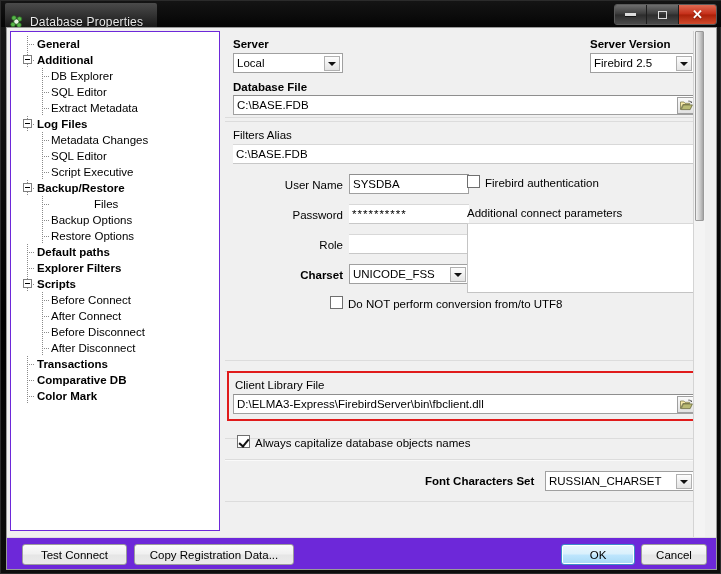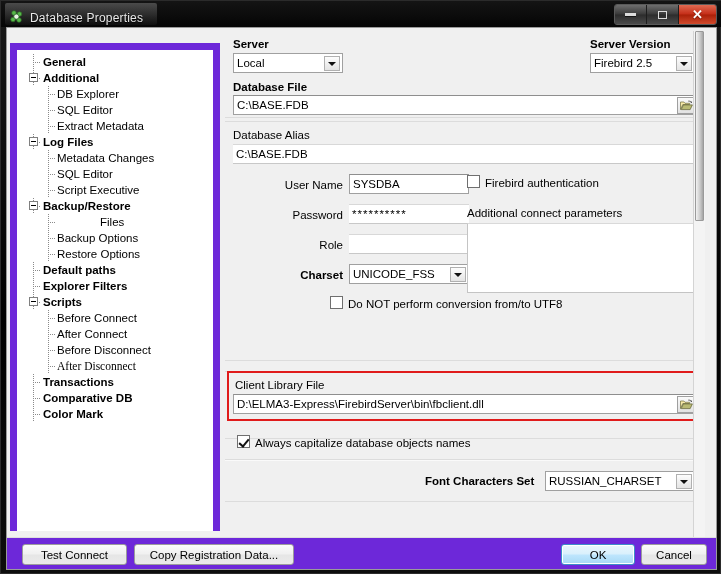--- a/index.html
+++ b/index.html
@@ -15,22 +15,22 @@
     box-sizing:border-box;
     border:1px solid #2b2b2b;
   }
   
   .titlebar{
     position:absolute;left:0;top:0;width:721px;height:26px;
     background:linear-gradient(180deg,#141414 0%,#050505 100%);
   }
   .title-left{
     position:absolute;left:4px;top:2px;height:22px;
-    display:flex;align-items:flex-end;
-    padding:0 14px 0 4px;
+    display:flex;align-items:center;
+    padding:8px 14px 0 4px;
     background:linear-gradient(180deg,rgba(120,120,120,.55),rgba(40,40,40,.25));
     border-radius:2px;
   }
   .app-icon{
     width:16px;height:16px;position:relative;margin-right:5px;flex:0 0 auto;
   }
   .title-text{
     color:#e8e8e8;font-size:12px;letter-spacing:.2px;white-space:nowrap;
     text-shadow:0 1px 1px #000;
   }
@@ -57,23 +57,22 @@
   .client{
     position:absolute;left:5px;top:26px;width:711px;height:543px;
     background:#f0f0f0;
     border:1px solid #9a9a9a;
     box-sizing:border-box;
     overflow:hidden;
   }
   
   .tree{
     position:absolute;left:3px;top:3px;width:210px;height:500px;
-    background:#fff;border:7px solid #6d28d9;box-sizing:border-box;
+    background:#fff;border:1px solid #6d28d9;box-sizing:border-box;
     overflow:hidden;
-    margin-top:12px;
   }
   .tnode{
     position:relative;height:16px;line-height:16px;
     white-space:nowrap;color:#000;font-size:11.5px;
   }
   .tnode .lbl{position:relative;}
   .tnode.bold .lbl{font-weight:bold;}
   .tnode .expander{
     position:absolute;width:9px;height:9px;top:3px;
     border:1px solid #7f7f7f;background:#fff;box-sizing:border-box;
@@ -310,21 +309,21 @@
             <span class="lbl" style="position: absolute; left: 40px; top: 0px;">After Connect</span>
           </div>
           <div class="tnode" style="height: 16px; padding-left: 29px;">
             <span class="dotv" style="left: 31px; top: 0px; height: 16px;"></span>
             <span class="doth" style="top: 8px; left: 31px; width: 8px;"></span>
             <span class="lbl" style="position: absolute; left: 40px; top: 0px;">Before Disconnect</span>
           </div>
           <div class="tnode" style="height: 16px;">
             <span class="dotv" style="left: 31px; top: 0px; height: 16px;"></span>
             <span class="doth" style="top: 8px; left: 31px; width: 8px;"></span>
-            <span class="lbl" style="position: absolute; left: 40px; top: 0px; font-family: Liberation Serif, serif;">After Disconnect</span>
+            <span class="lbl" style="position: absolute; left: 40px; top: 0px;">After Disconnect</span>
           </div>
           <div class="tnode bold" style="height: 16px;">
             <span class="dotv" style="left: 16px; top: 0px; height: 16px;"></span>
             <span class="doth" style="top: 8px; left: 16px; width: 8px;"></span>
             <span class="lbl" style="position: absolute; left: 26px; top: 0px;">Transactions</span>
           </div>
           <div class="tnode bold" style="height: 16px;">
             <span class="dotv" style="left: 16px; top: 0px; height: 16px;"></span>
             <span class="doth" style="top: 8px; left: 16px; width: 8px;"></span>
             <span class="lbl" style="position: absolute; left: 26px; top: 0px;">Comparative DB</span>
@@ -360,21 +359,21 @@
         <svg width="13" height="11" viewBox="0 0 13 11">
           <path d="M0.5 9.5 V2 h3.4 l1.1 1.3 h4.6 v1.2 H2.8 L0.5 9.5Z" fill="#f7e9a8" stroke="#6b6b3a" stroke-width="0.7"></path>
           <path d="M1.2 9.6 L3.4 4.9 H12.4 L10.2 9.6 Z" fill="#b9ba74" stroke="#5b5c2e" stroke-width="0.7"></path>
           <path d="M8.2 1.1 a3.3 3.3 0 0 1 3.4 1.4" fill="none" stroke="#4a4a4a" stroke-width="0.8"></path>
           <path d="M11.9 1.2 l0.1 1.7 l-1.7 -0.3 z" fill="#4a4a4a"></path>
         </svg>
       </div>
 
       <div class="grp" style="left:0;top:90px;width:470px;height:240px;"></div>
 
-      <div class="lab" style="left:8px;top:98px;">Database Alias</div>
+      <div class="lab" style="left:8px;top:98px;">Filters Alias</div>
       <div class="txt flat" style="left:8px;top:113px;width:462px;">C:\BASE.FDB</div>
 
       <div class="lab" style="left:46px;top:148px;width:72px;text-align:right;">User Name</div>
       <div class="txt" style="left:124px;top:143px;width:120px;">SYSDBA</div>
 
       <div class="lab" style="left:46px;top:178px;width:72px;text-align:right;">Password</div>
       <div class="txt flat" style="left:124px;top:173px;width:120px;letter-spacing:1px;">**********</div>
 
       <div class="lab" style="left:46px;top:208px;width:72px;text-align:right;">Role</div>
       <div class="txt flat" style="left:124px;top:203px;width:120px;"></div>

